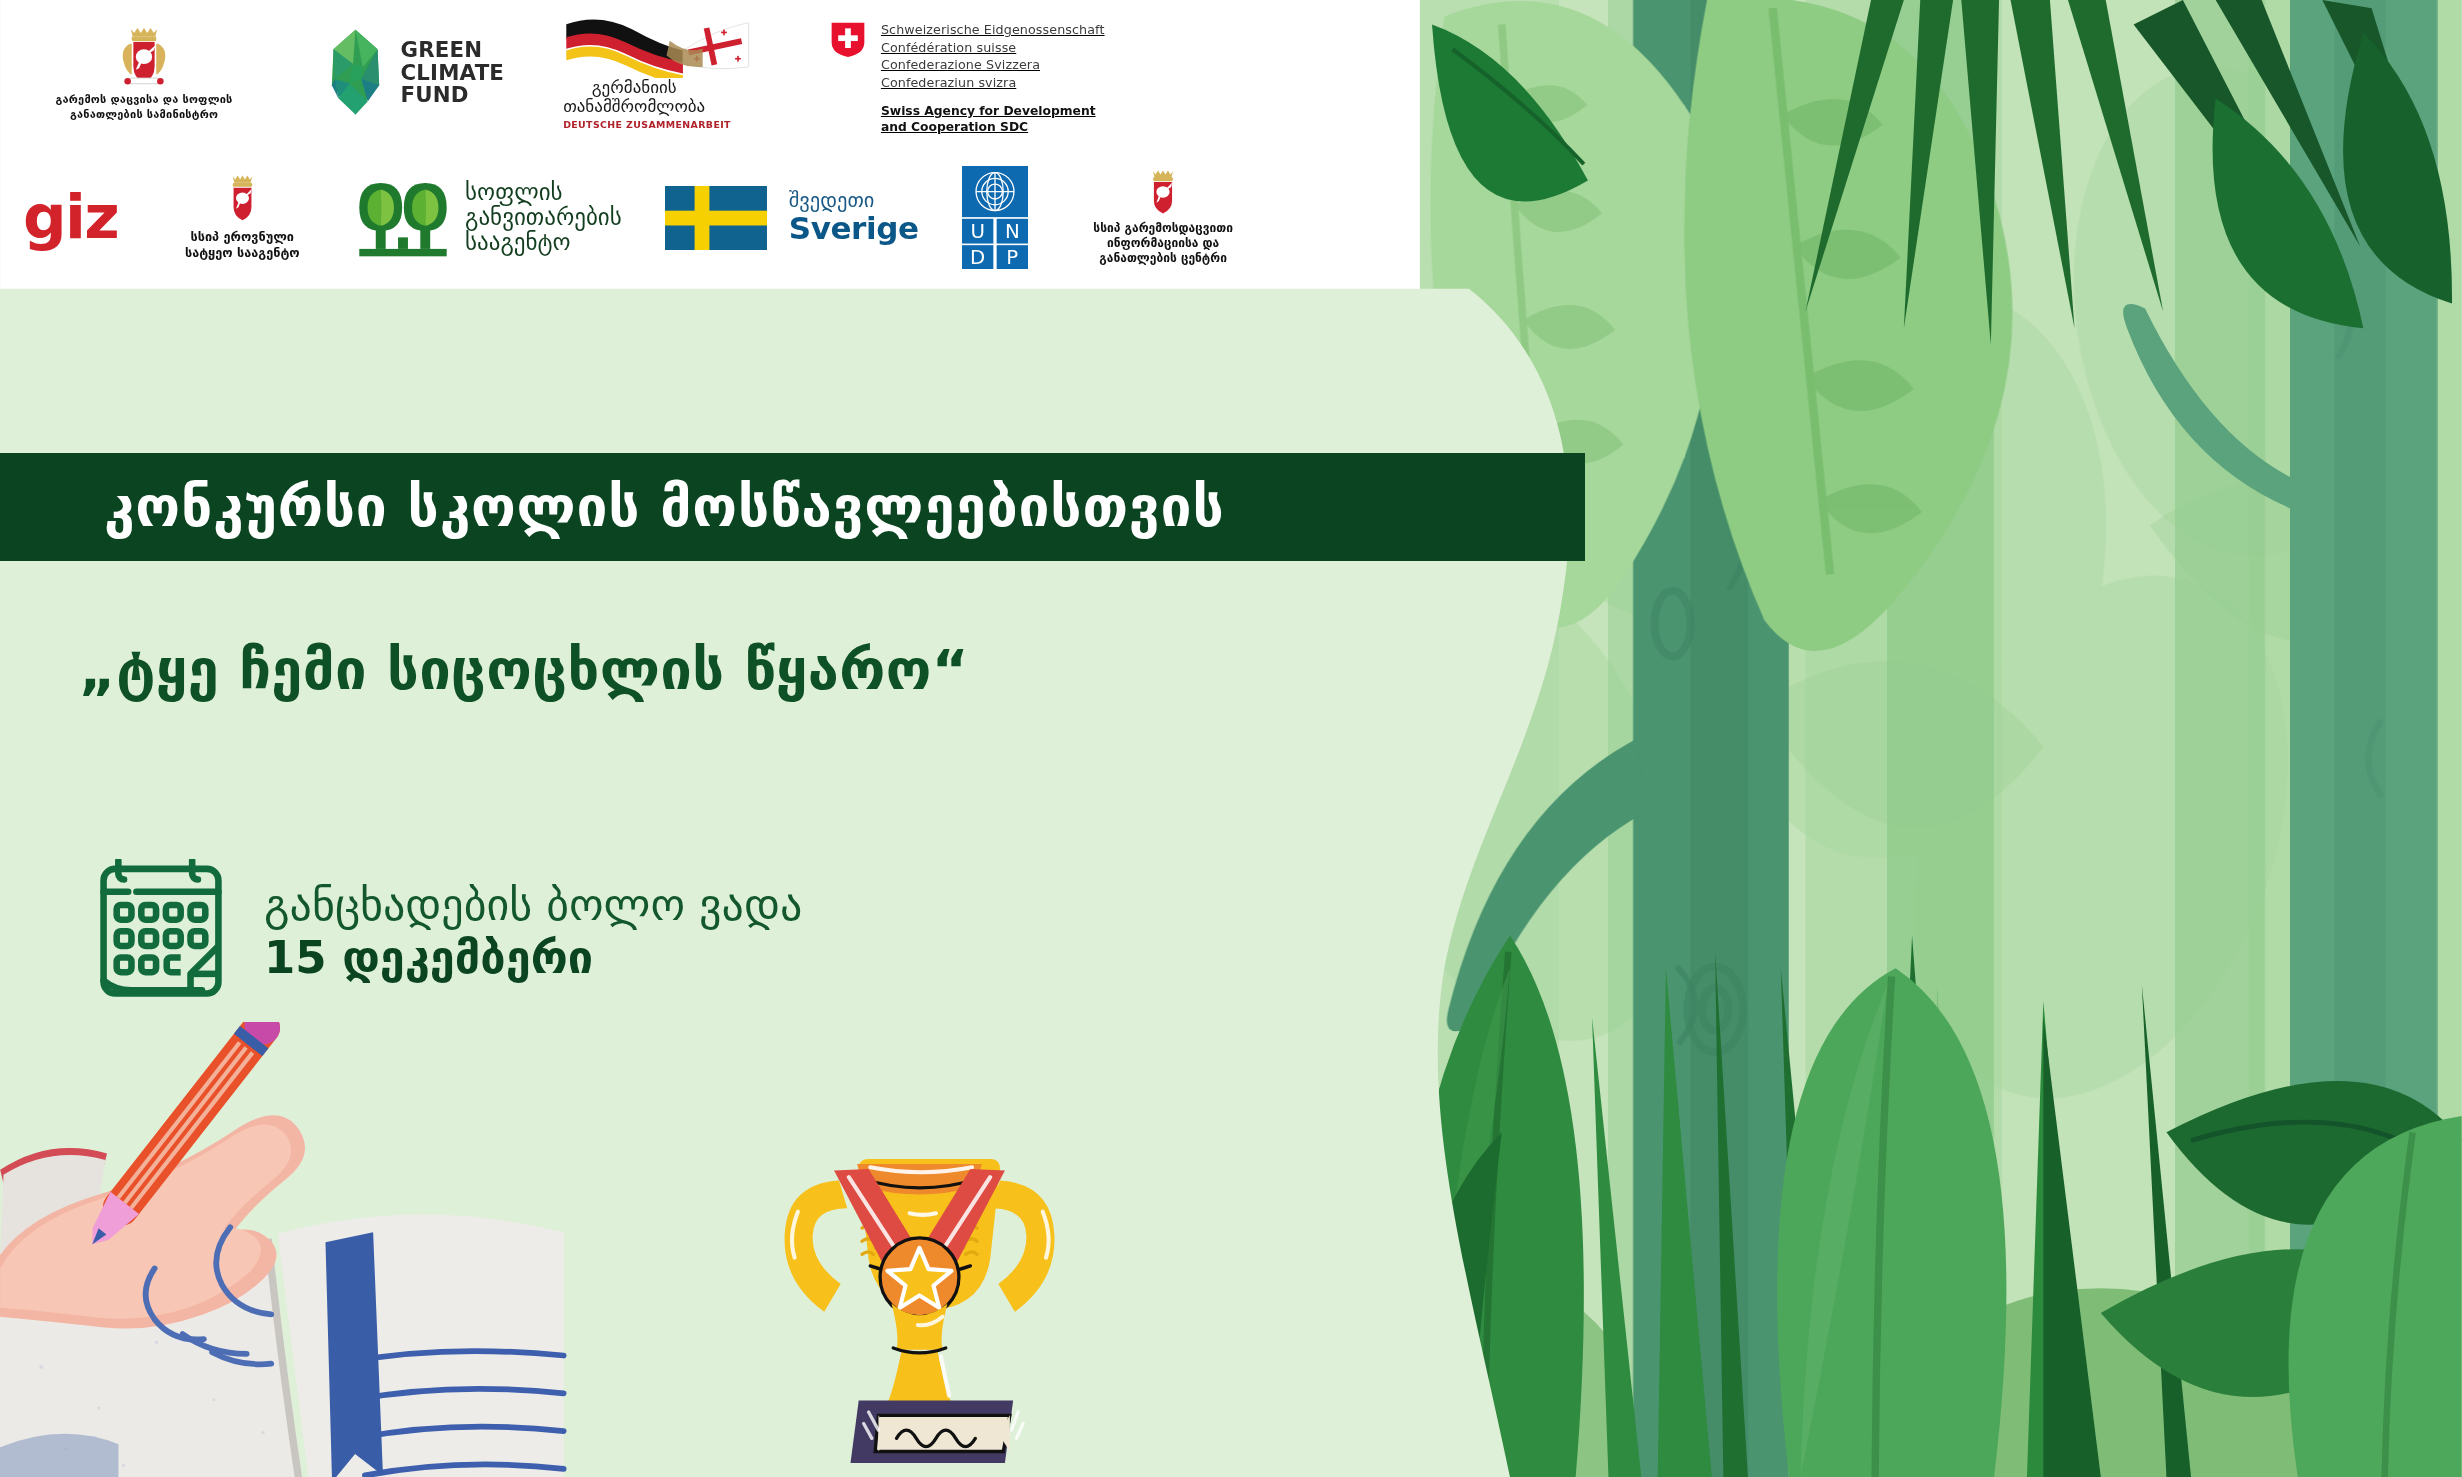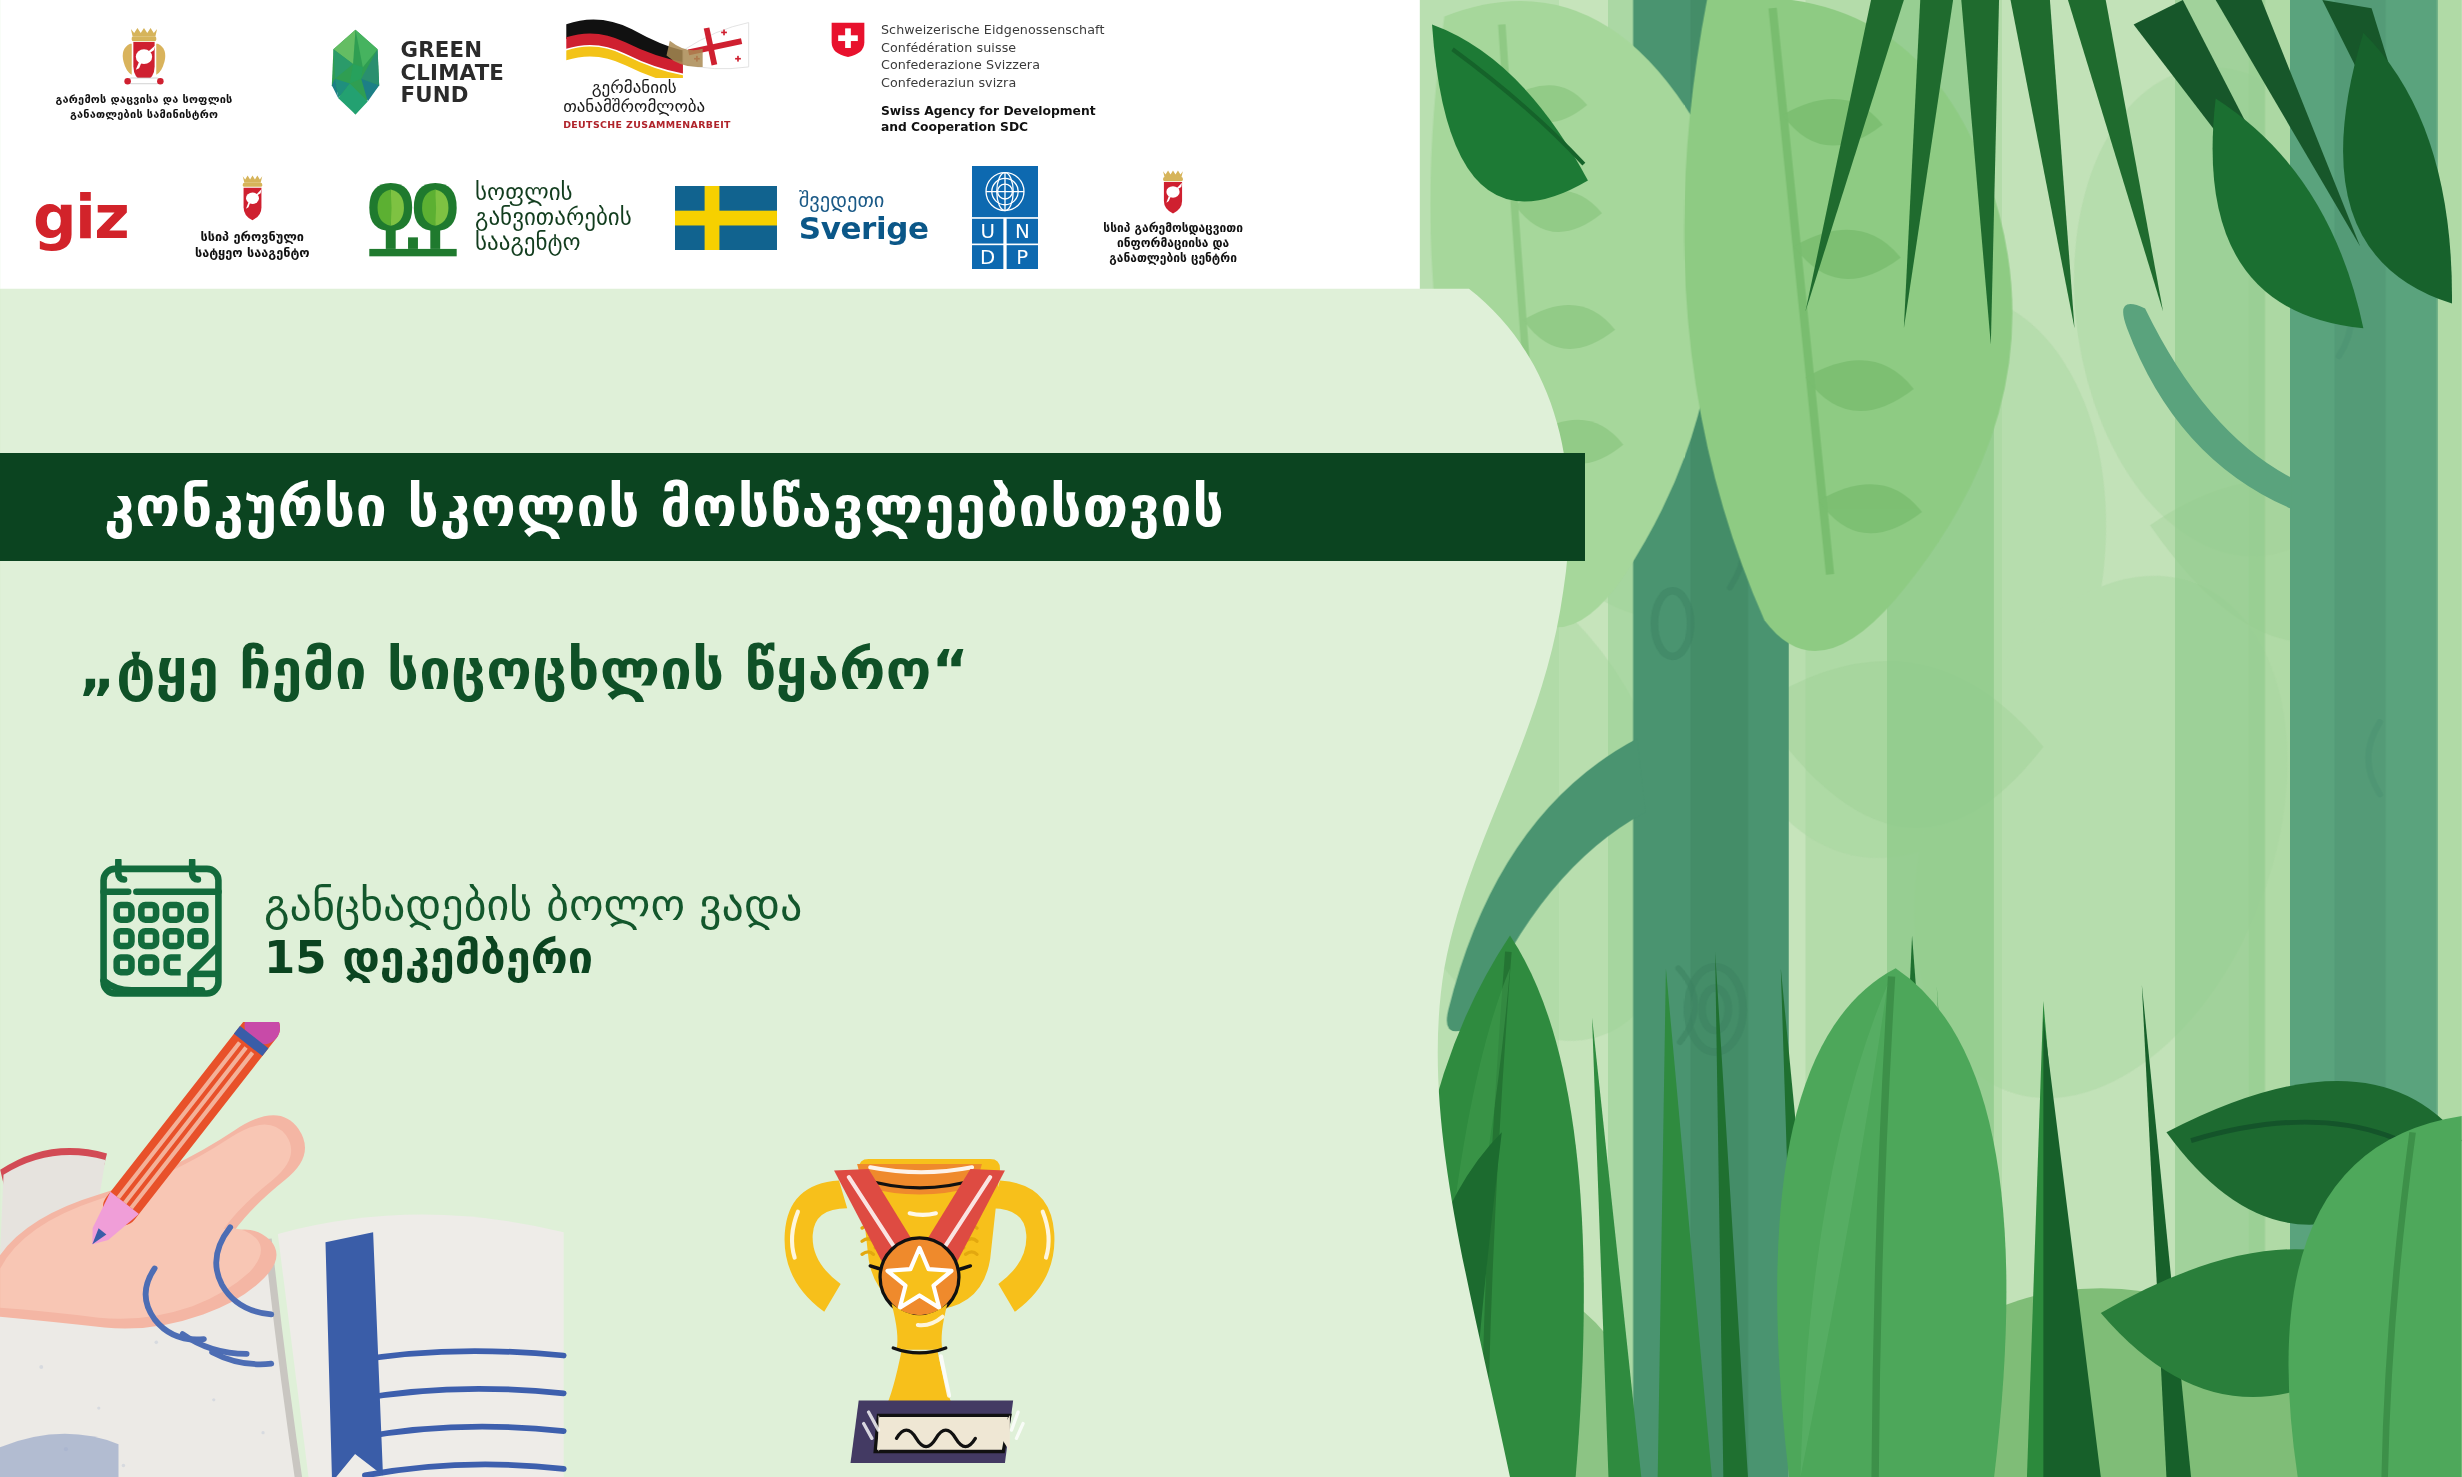--- a/index.html
+++ b/index.html
@@ -19,21 +19,21 @@
   .mint-panel { position:absolute; left:0; top:0; width:1625px; height:1477px; z-index:2; }
   .mint-panel svg { display:block; width:1625px; height:1477px; }
 
   
   .logo-strip {
     position:absolute; left:0; top:0; width:1420px; height:289px;
     z-index:5;
   }
   .logo-row { position:absolute; display:flex; align-items:center; }
   .logo-row-1 { left:33px; top:4.9px; height:136px; gap:0; }
-  .logo-row-2 { left:33px; top:156px; height:123px; gap:0; }
+  .logo-row-2 { left:23px; top:156px; height:123px; gap:0; }
 
   .logo { display:flex; align-items:center; }
 
   .geo-min { width:222px; display:flex; flex-direction:column; align-items:center; gap:3.3px; }
   .geo-min .cap { width:54px; height:66px; }
   .geo-min .cap-txt {
     font-size:11px; font-weight:700; color:#111; text-align:center;
     line-height:1.28; letter-spacing:0.2px;
   }
 
@@ -41,21 +41,21 @@
   .gcf .gem { width:67px; height:90px; }
   .gcf .gcf-txt {
     font-size:21.3px; font-weight:700; color:#2b2b2b; line-height:1.06; letter-spacing:0.2px;
   }
 
   .deutz { margin-left:59px; width:205px; display:flex; flex-direction:column; align-items:flex-start; }
   .deutz .flagwrap { width:189px; height:62px; }
   .deutz .d1 { font-size:17px; color:#1a1a1a; font-weight:500; line-height:1.12; text-align:center; }
   .deutz .d2 { font-size:9.4px; color:#b0232a; font-weight:700; letter-spacing:0.4px; margin-top:3.3px; }
 
-  .swiss { margin-left:62px; display:flex; align-items:flex-start; gap:14.8px; padding-top:11.5px; }
+  .swiss { margin-left:62px; display:flex; align-items:flex-start; gap:14.8px; padding-top:11.5px;text-decoration:underline; }
   .swiss .sh { width:36px; height:38px; }
   .swiss .s-lines { font-size:12.7px; color:#3b3b3b; line-height:1.38; letter-spacing:0.1px; }
   .swiss .s-bold { font-size:12.3px; color:#111; font-weight:700; line-height:1.3; margin-top:13px; }
 
   
   .giz { display:flex; align-items:center; gap:13px; }
   .giz .gizmark { font-size:61px; font-weight:700; color:#d2232a; line-height:.8; letter-spacing:-1.6px; font-family:"DejaVu Sans",sans-serif; }
   .giz .giztxt { font-size:15px; color:#d2232a; font-weight:600; line-height:1.28; letter-spacing:0.2px; }
 
   .forestry { margin-left:46px; width:156px; display:flex; flex-direction:column; align-items:center; gap:4.9px; }

